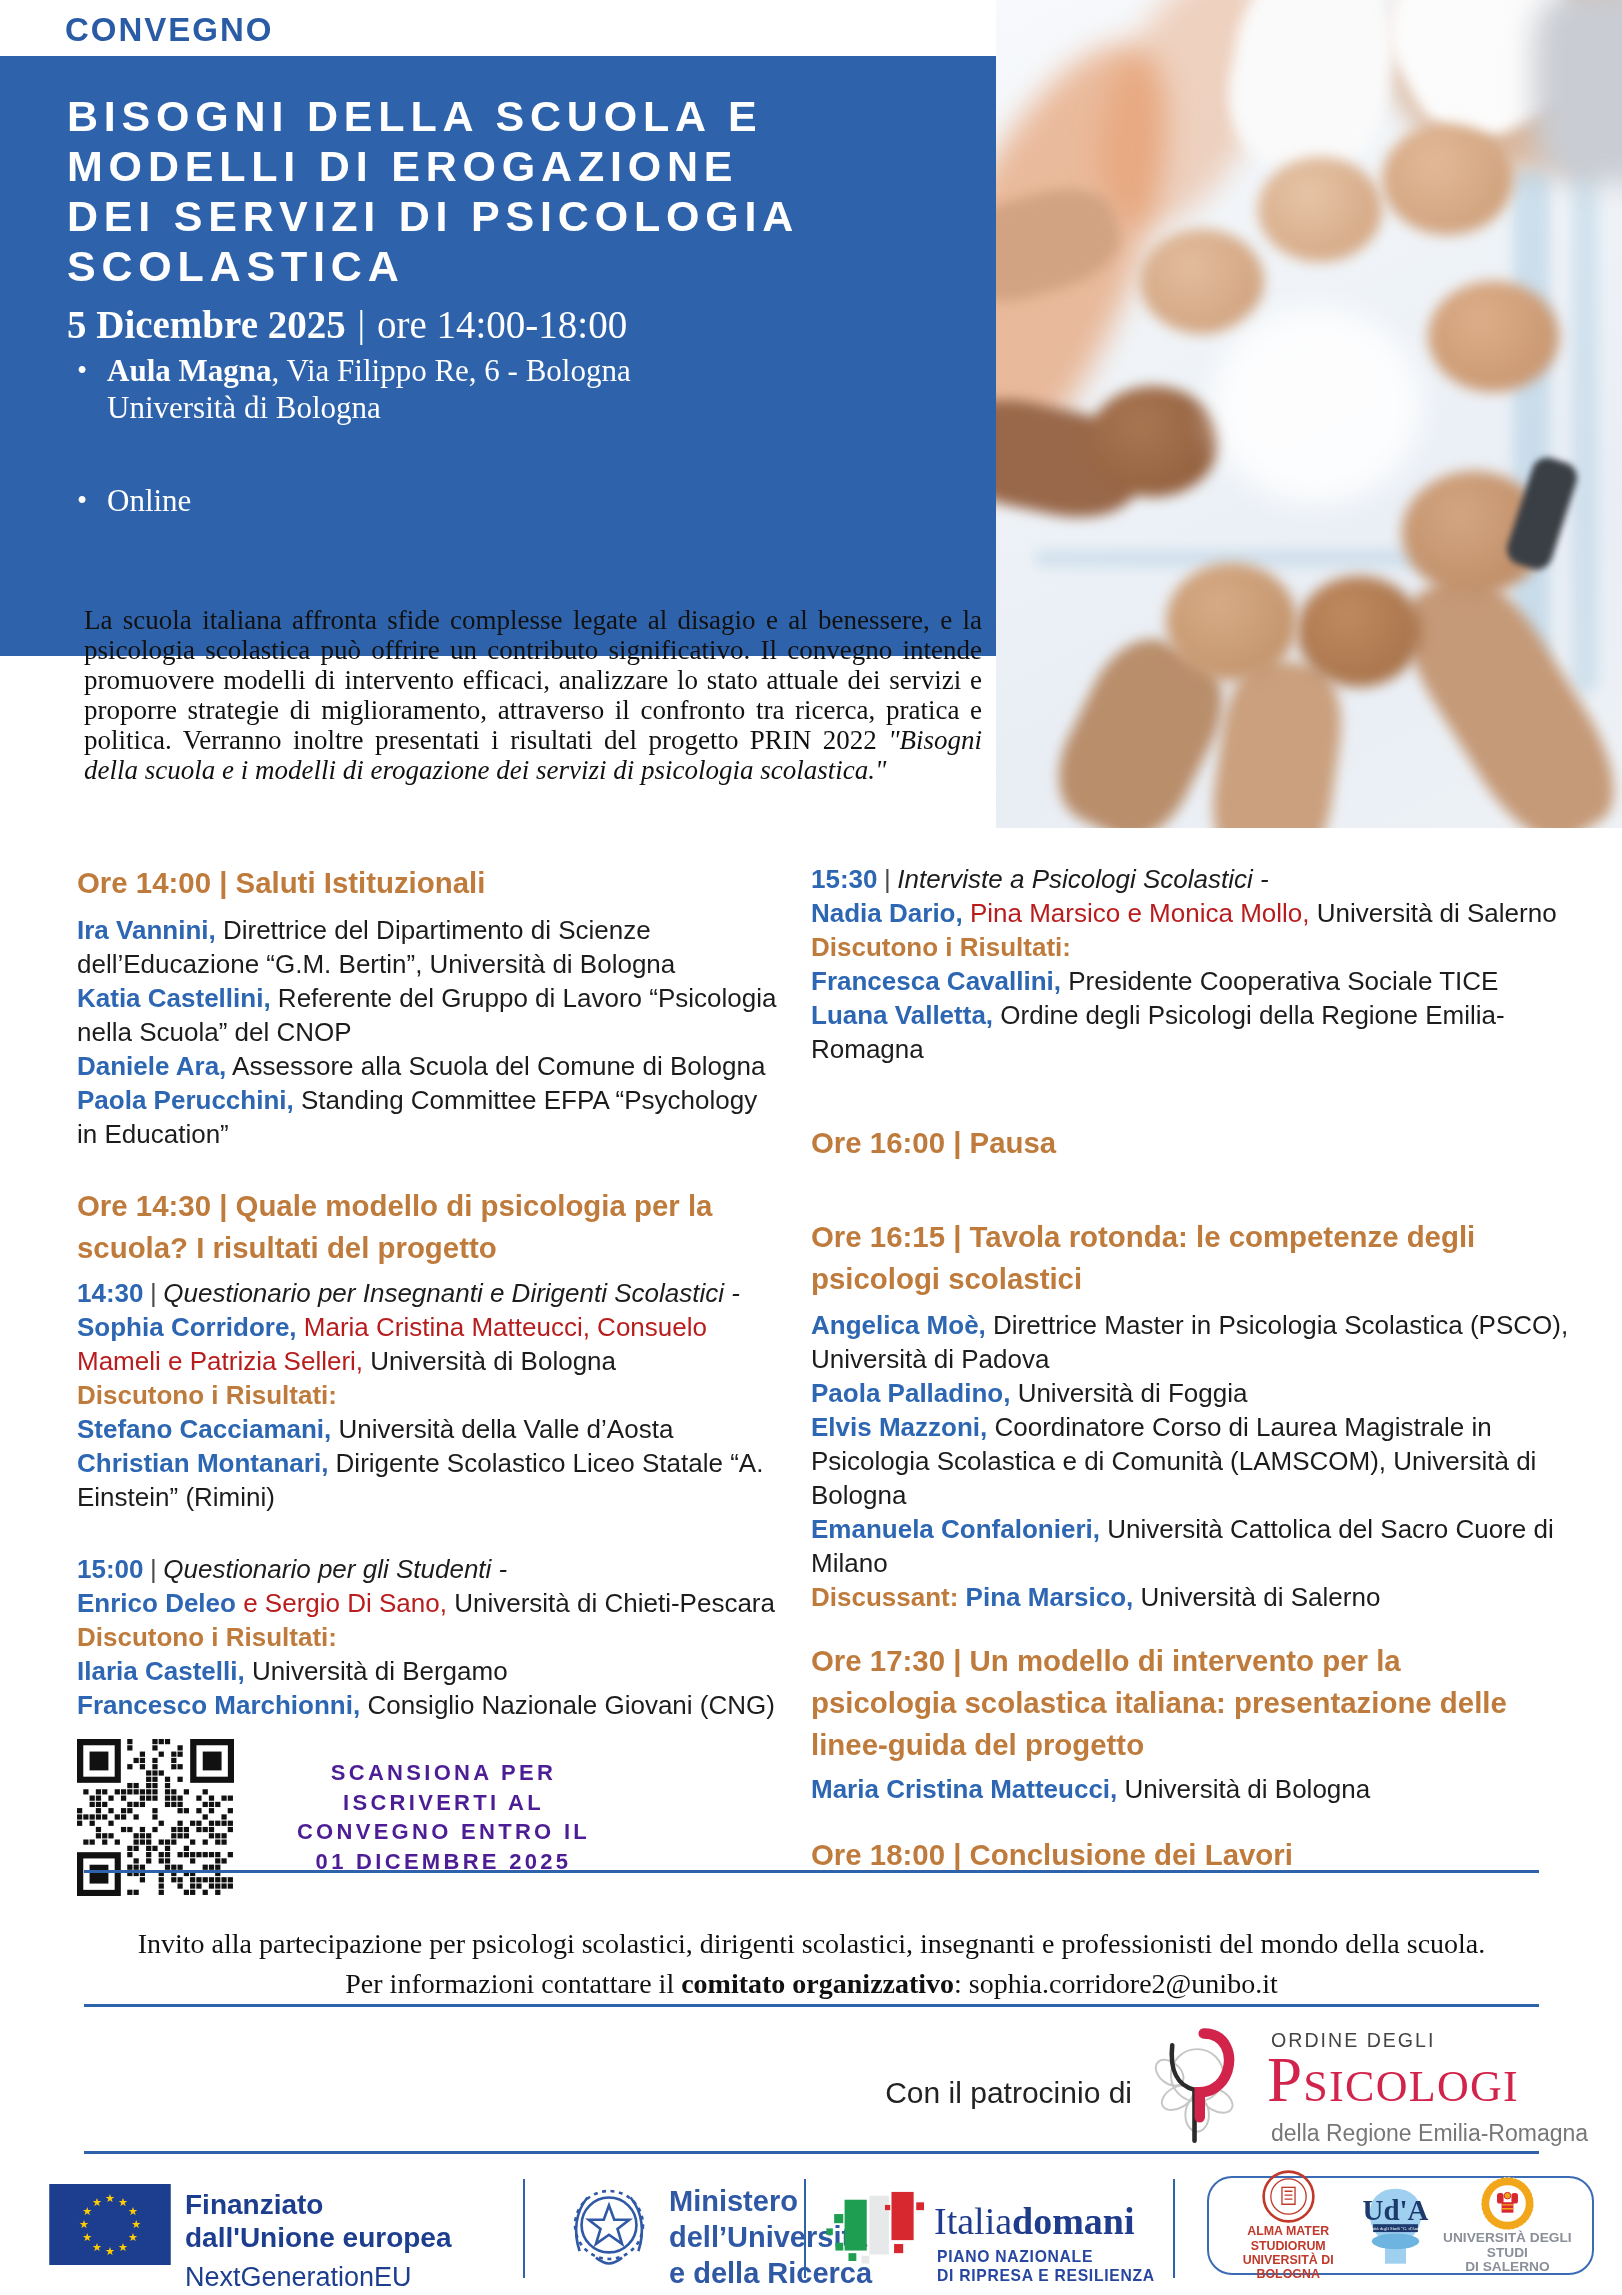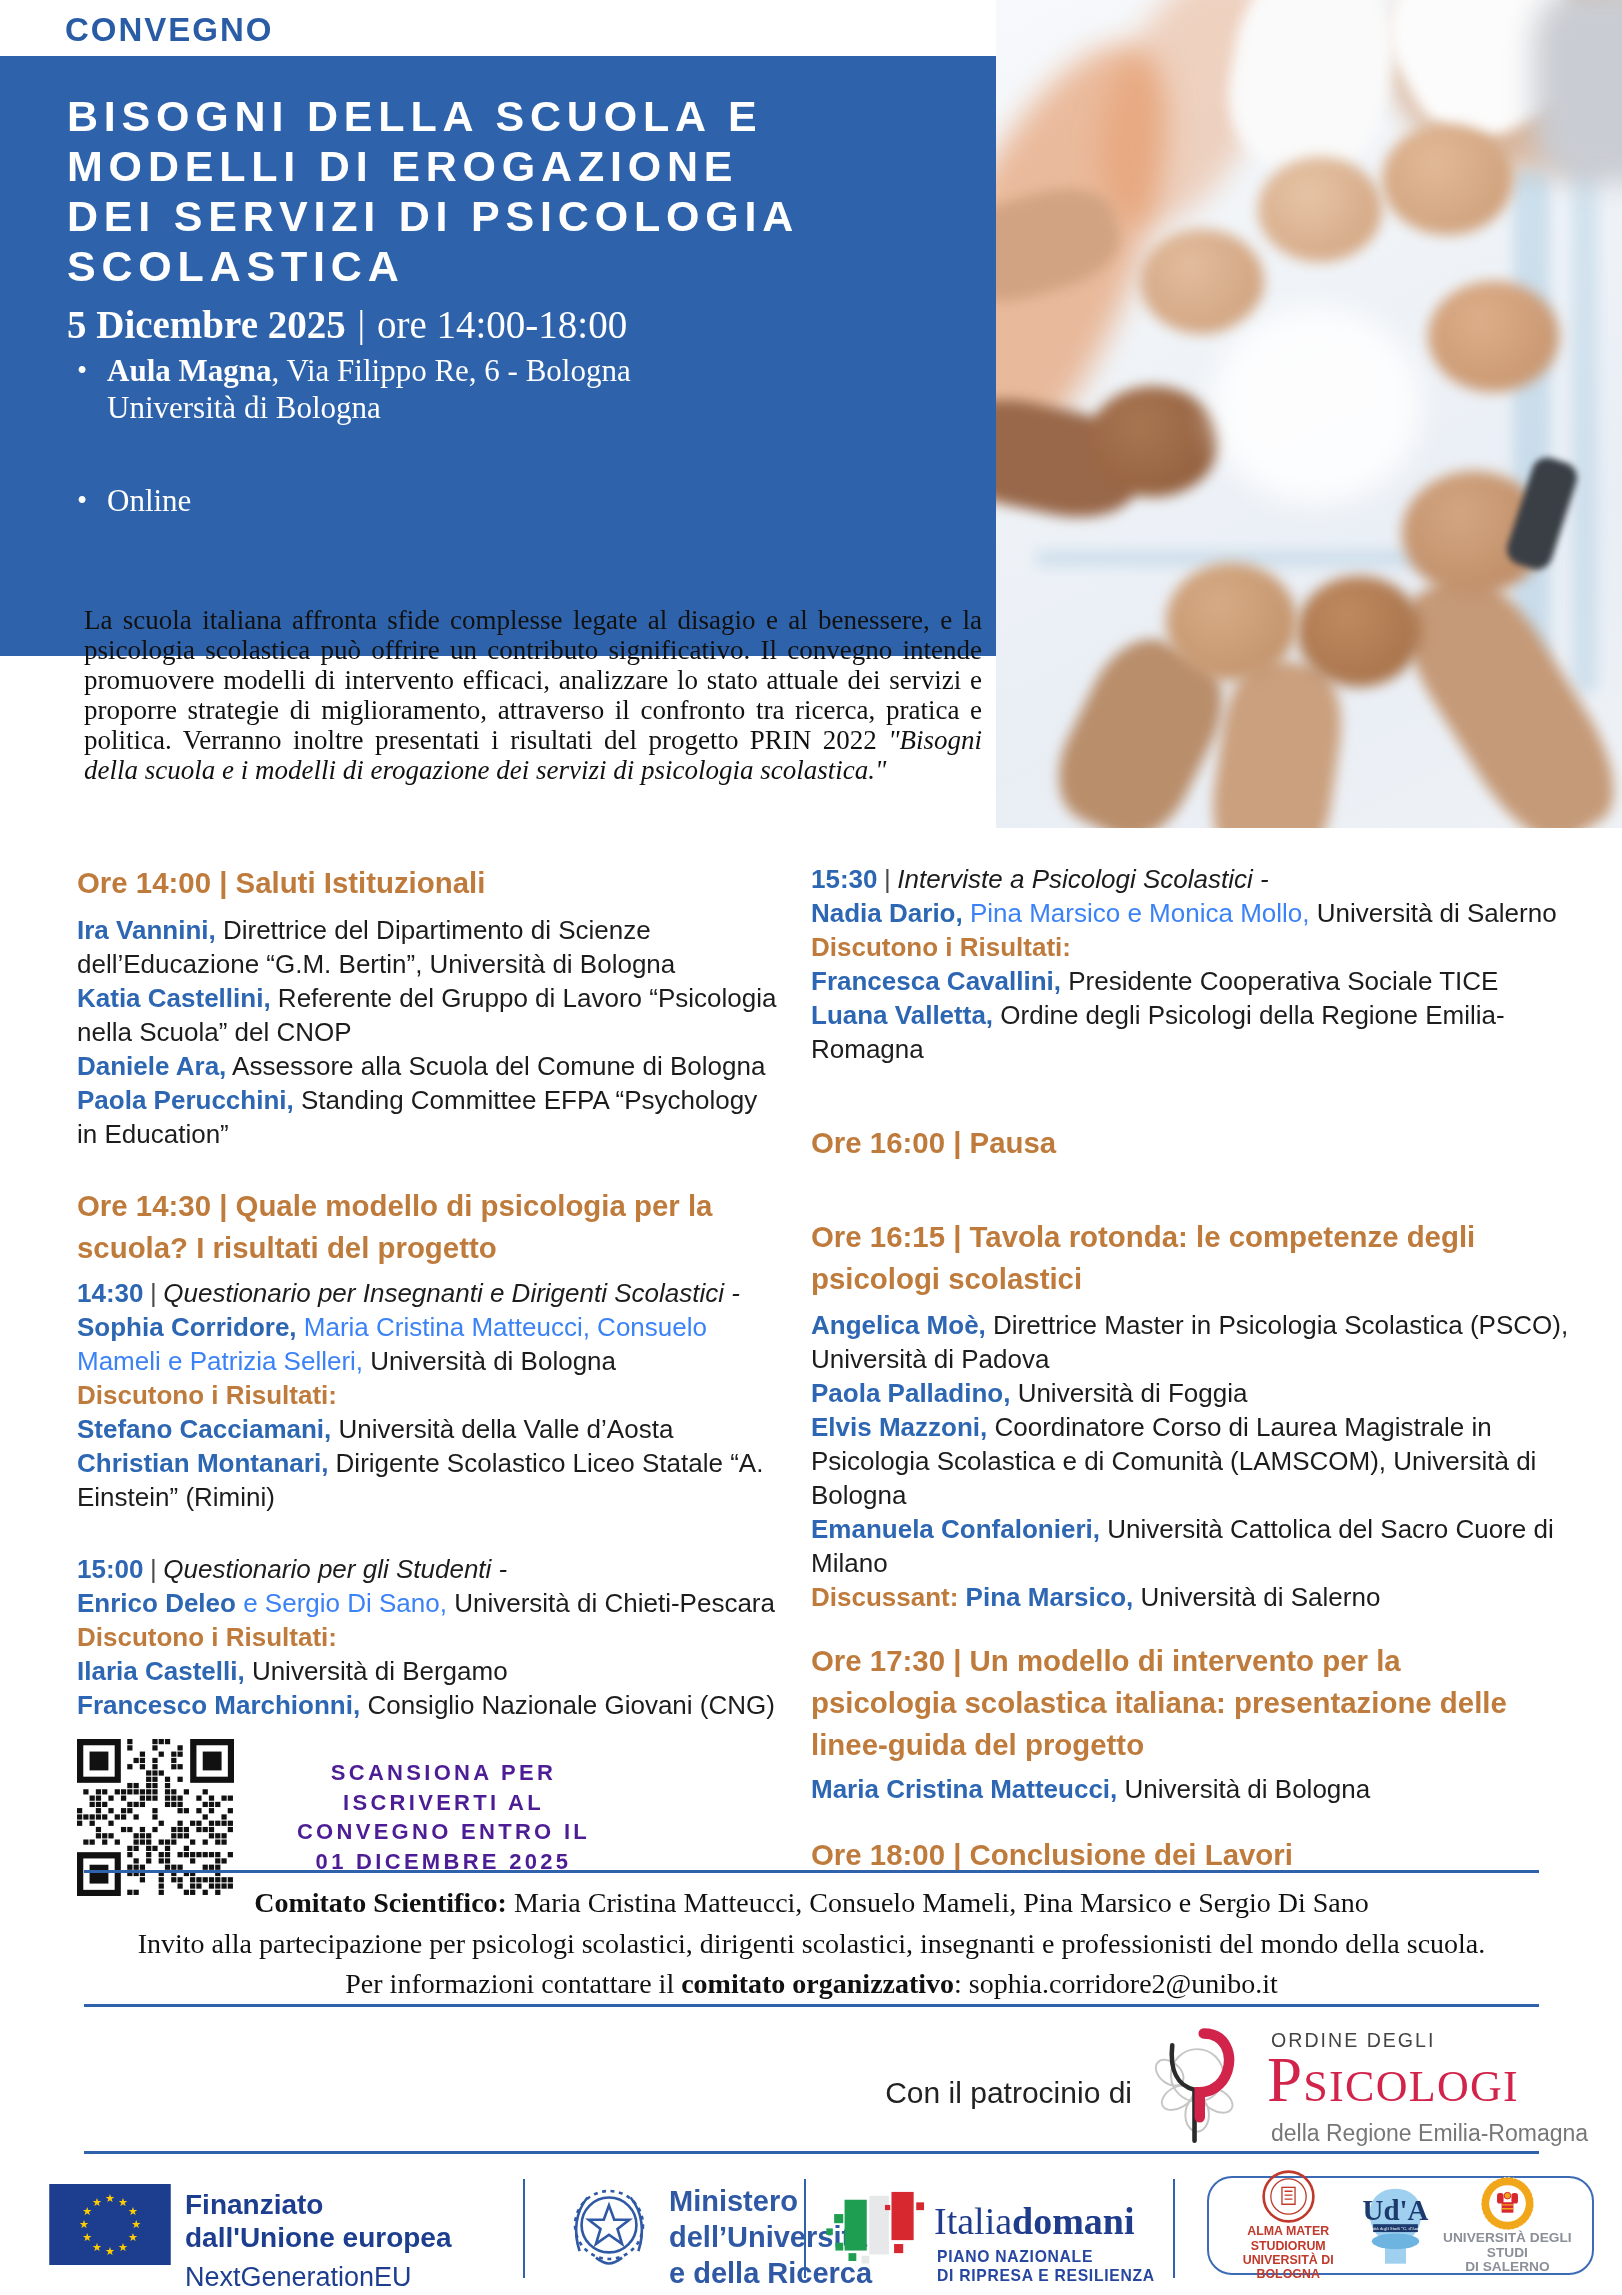--- a/index.html
+++ b/index.html
@@ -36,21 +36,21 @@
          font-size:27px;line-height:30px;text-align:justify;color:#111;}
   .intro .iit{font-style:italic;}
 
   
   .col{position:absolute;top:862px;}
   .col-left{left:77px;width:703px;}
   .col-right{left:811px;width:766px;}
   .sec-h{font-size:29.4px;font-weight:bold;color:#BF7B3C;line-height:42px;}
   .ph{font-size:26px;line-height:34px;color:#1c1c1c;}
   .n{color:#2D66B2;font-weight:bold;}
-  .n2{color:#3b82f6;}
+  .n2{color:#b91c1c;}
   .tm{color:#2D66B2;font-weight:bold;}
   .sp{color:#4a4a4a;font-weight:normal;padding:0 6.5px;}
   .it{font-style:italic;}
   .lbl{color:#BF7B3C;font-weight:bold;}
 
   
   .qr-row{display:flex;align-items:center;margin-top:17px;}
   .qr-caption{width:327px;margin-left:46px;text-align:center;font-size:22px;font-weight:bold;
               letter-spacing:3.3px;line-height:29.4px;color:#4c1d95;}
 
@@ -437,21 +437,20 @@
     <div class="sec-h" style="margin-top:26px;margin-bottom:6.5px;width:739px;">Ore 17:30 | Un modello di intervento per la psicologia scolastica italiana: presentazione delle linee-guida del progetto</div>
     <div class="ph"><span class="n">Maria Cristina Matteucci,</span><span> Università di Bologna</span></div>
 
     <div class="sec-h" style="margin-top:27.5px;">Ore 18:00 | Conclusione dei Lavori</div>
   </div>
 
   <div class="rule" style="top:1870px;"></div>
   <div class="rule" style="top:2004px;"></div>
   <div class="rule" style="top:2151px;"></div>
 
-  <div class="foot-line" style="top:1887px;"><b>Comitato Scientifico:</b><span> Maria Cristina Matteucci, Consuelo Mameli, Pina Marsico e Sergio Di Sano</span></div>
   <div class="foot-line" style="top:1928px;text-align:center;">Invito alla partecipazione per psicologi scolastici, dirigenti scolastici, insegnanti e professionisti del mondo della scuola.</div>
   <div class="foot-line" style="top:1968px;"><span>Per informazioni contattare il </span><b>comitato organizzativo</b><span>: sophia.corridore2@unibo.it</span></div>
 
   <div class="patron-label">Con il patrocinio di</div>
   <svg class="abs" style="left:1146px;top:2019px;" width="118" height="131" viewBox="0 0 180 200">
     <g stroke="#b9b9b9" stroke-width="3" fill="none" opacity="0.8">
       <circle cx="78" cy="86" r="40"></circle>
       <ellipse cx="48" cy="120" rx="26" ry="16" transform="rotate(-30 48 120)"></ellipse>
       <ellipse cx="108" cy="124" rx="26" ry="16" transform="rotate(30 108 124)"></ellipse>
       <ellipse cx="78" cy="146" rx="18" ry="26"></ellipse>

